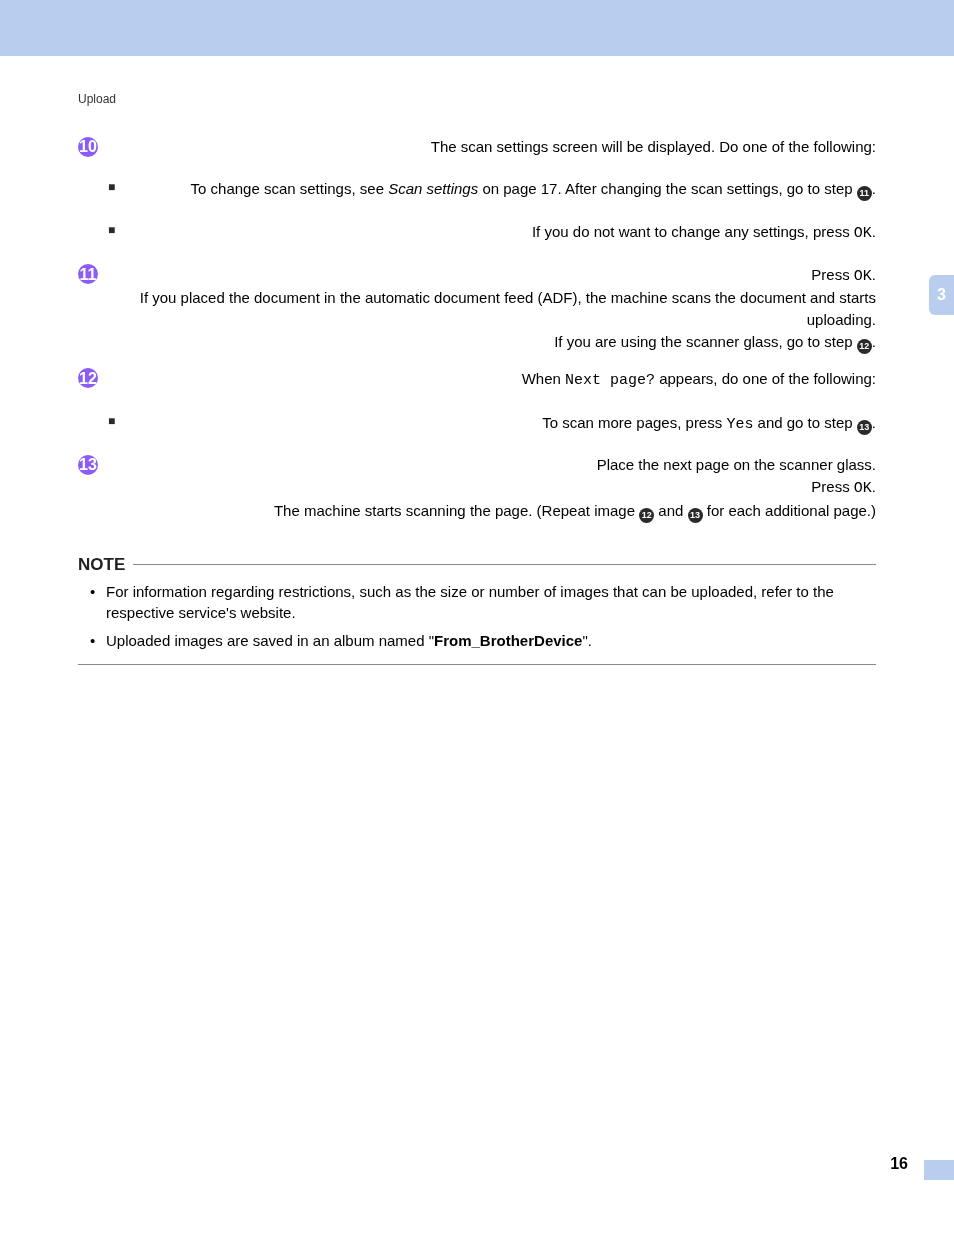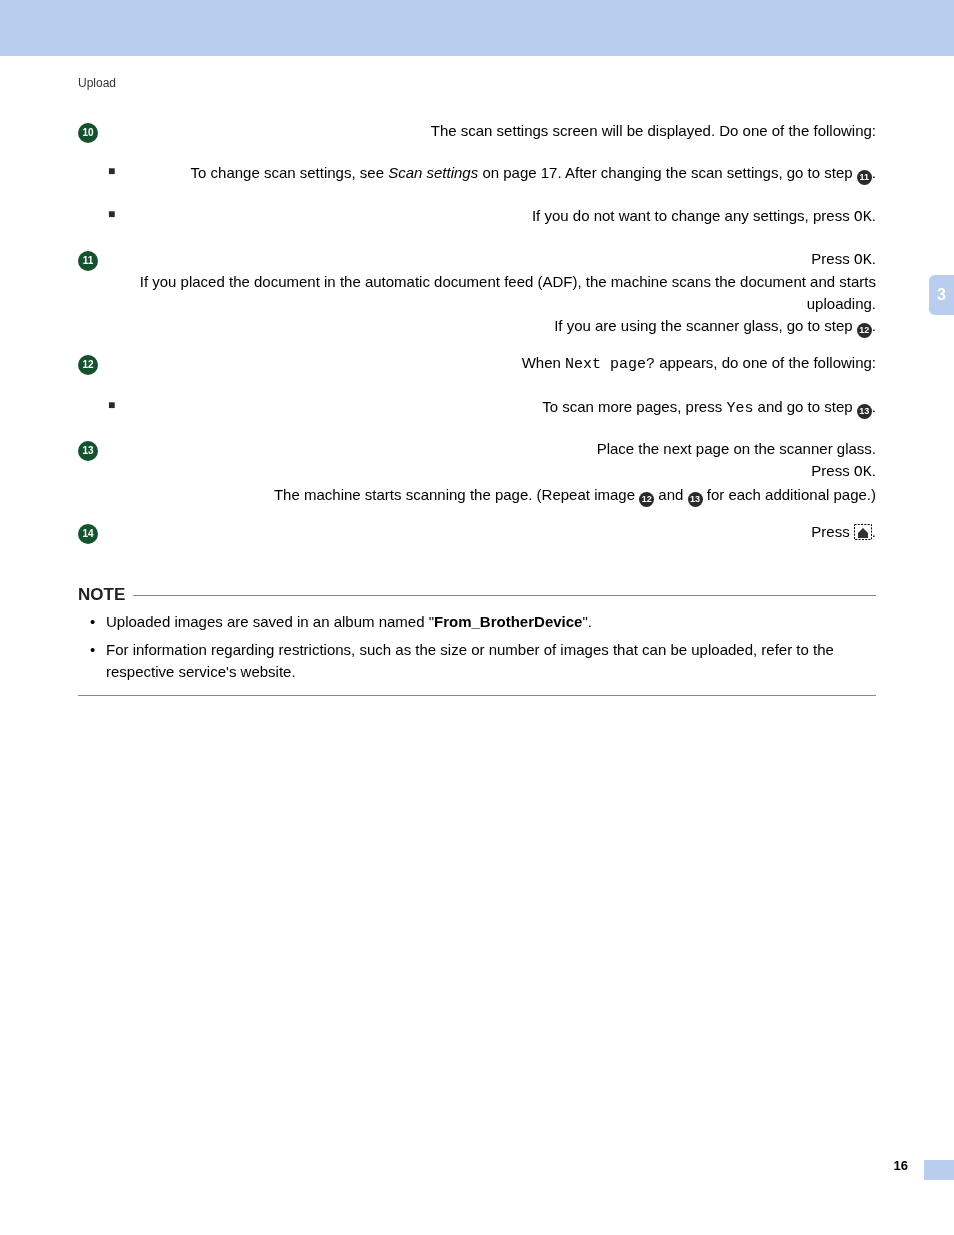--- a/index.html
+++ b/index.html
@@ -11,21 +11,21 @@
     width: 954px;
     height: 1235px;
     position: relative;
   }
   .top-bar {
     background: #b9ceef;
     height: 56px;
     width: 100%;
   }
   .content {
-    padding: 20px 78px 0 78px;
+    padding: 36px 78px 0 78px;
   }
   .breadcrumb {
     font-size: 12px;
     color: #333;
     margin-bottom: 30px;
   }
   .step {
     display: flex;
     align-items: flex-start;
     margin-bottom: 14px;
@@ -34,23 +34,23 @@
   .step-num {
     flex: 0 0 30px;
   }
   .badge-blue {
     display: inline-flex;
     align-items: center;
     justify-content: center;
     width: 20px;
     height: 20px;
     border-radius: 50%;
-    background: #14532d;
+    background: #8b5cf6;
     color: #fff;
-    font-size: 10px;
+    font-size: 16px;
     font-weight: bold;
     font-family: Arial, sans-serif;
   }
   .badge-dark {
     display: inline-flex;
     align-items: center;
     justify-content: center;
     width: 15px;
     height: 15px;
     border-radius: 50%;
@@ -71,21 +71,21 @@
   .sub.square::before {
     content: "■";
     position: absolute;
     left: 0;
     top: 0;
     font-size: 12px;
     color: #2a2a2a;
   }
   .mono { font-family: "Courier New", monospace; }
   .italic { font-style: italic; }
-  .note-wrap { margin-top: 40px; }
+  .note-wrap { margin-top: 32px; }
   .note-header {
     display: flex;
     align-items: center;
     gap: 8px;
     margin-bottom: 6px;
   }
   .note-title {
     font-weight: bold;
     font-size: 17px;
     color: #222;
@@ -129,21 +129,21 @@
     align-items: center;
     justify-content: center;
     font-weight: bold;
     color: #fff;
     font-size: 16px;
   }
   .page-num {
     position: absolute;
     bottom: 62px;
     right: 46px;
-    font-size: 13px;
+    font-size: 16px;
     font-weight: bold;
   }
   .page-accent {
     position: absolute;
     bottom: 55px;
     right: 0;
     width: 30px;
     height: 20px;
     background: #b9ceef;
   }
@@ -195,40 +195,31 @@
 
   <div class="step">
     <div class="step-num"><span class="badge-blue">13</span></div>
     <div class="step-body">
       <span>Place the next page on the scanner glass.</span><br>
       <span>Press </span><span class="mono">OK</span><span>.</span><br>
       <span>The machine starts scanning the page. (Repeat image </span><span class="badge-dark">12</span><span> and </span><span class="badge-dark">13</span><span> for each additional page.)</span>
     </div>
   </div>
 
-  <div class="step">
-    <div class="step-num"><span class="badge-blue">14</span></div>
-    <div class="step-body">
-      <span>Press </span><span class="home-icon"><svg width="18" height="16" viewBox="0 0 18 16">
-            <rect x="0.5" y="0.5" width="17" height="15" fill="none" stroke="#000" stroke-width="1" stroke-dasharray="2 1.3"></rect>
-            <path d="M4 9 L9 4 L14 9 L14 14 L4 14 Z" fill="#333"></path>
-          </svg></span><span>.</span>
-    </div>
-  </div>
 
   <div class="note-wrap">
     <div class="note-header">
       <span class="note-title">NOTE</span>
       <span class="note-line"></span>
     </div>
     <ul class="note-list">
+      <li>For information regarding restrictions, such as the size or number of images that can be uploaded, refer to the respective service's website.</li>
       <li>
         <span>Uploaded images are saved in an album named "</span><span class="bold">From_BrotherDevice</span><span>".</span>
       </li>
-      <li>For information regarding restrictions, such as the size or number of images that can be uploaded, refer to the respective service's website.</li>
     </ul>
     <div class="note-bottom-line"></div>
   </div>
 
 </div>
 
 <div class="side-tab">3</div>
 <div class="page-num">16</div>
 <div class="page-accent"></div>
 

